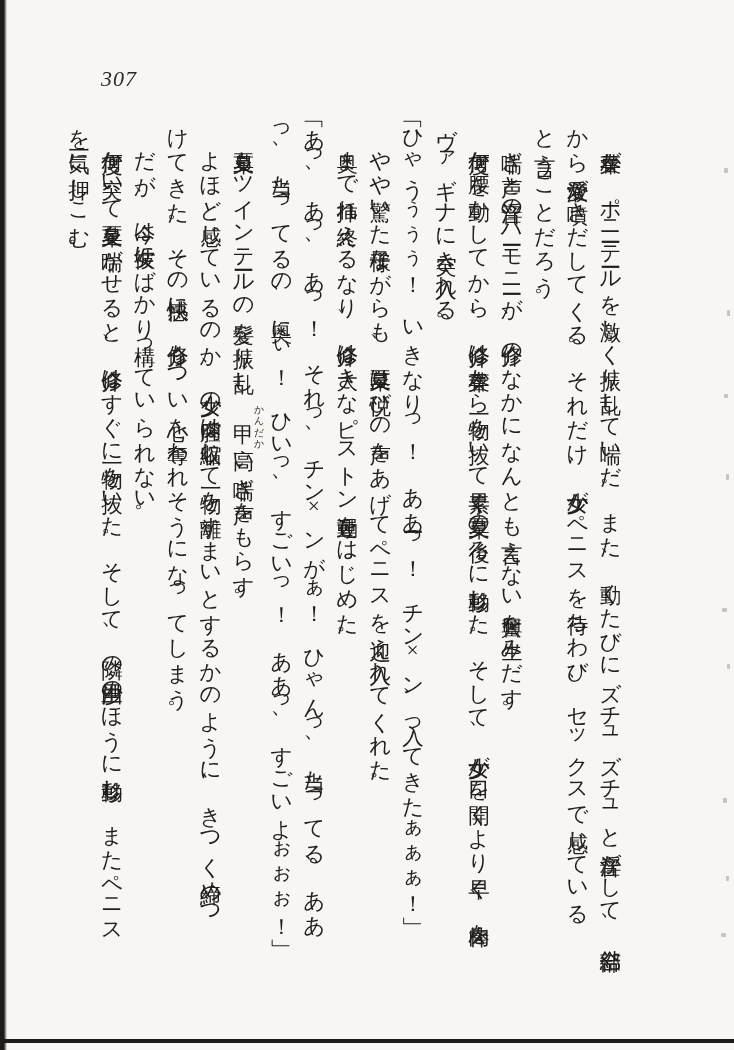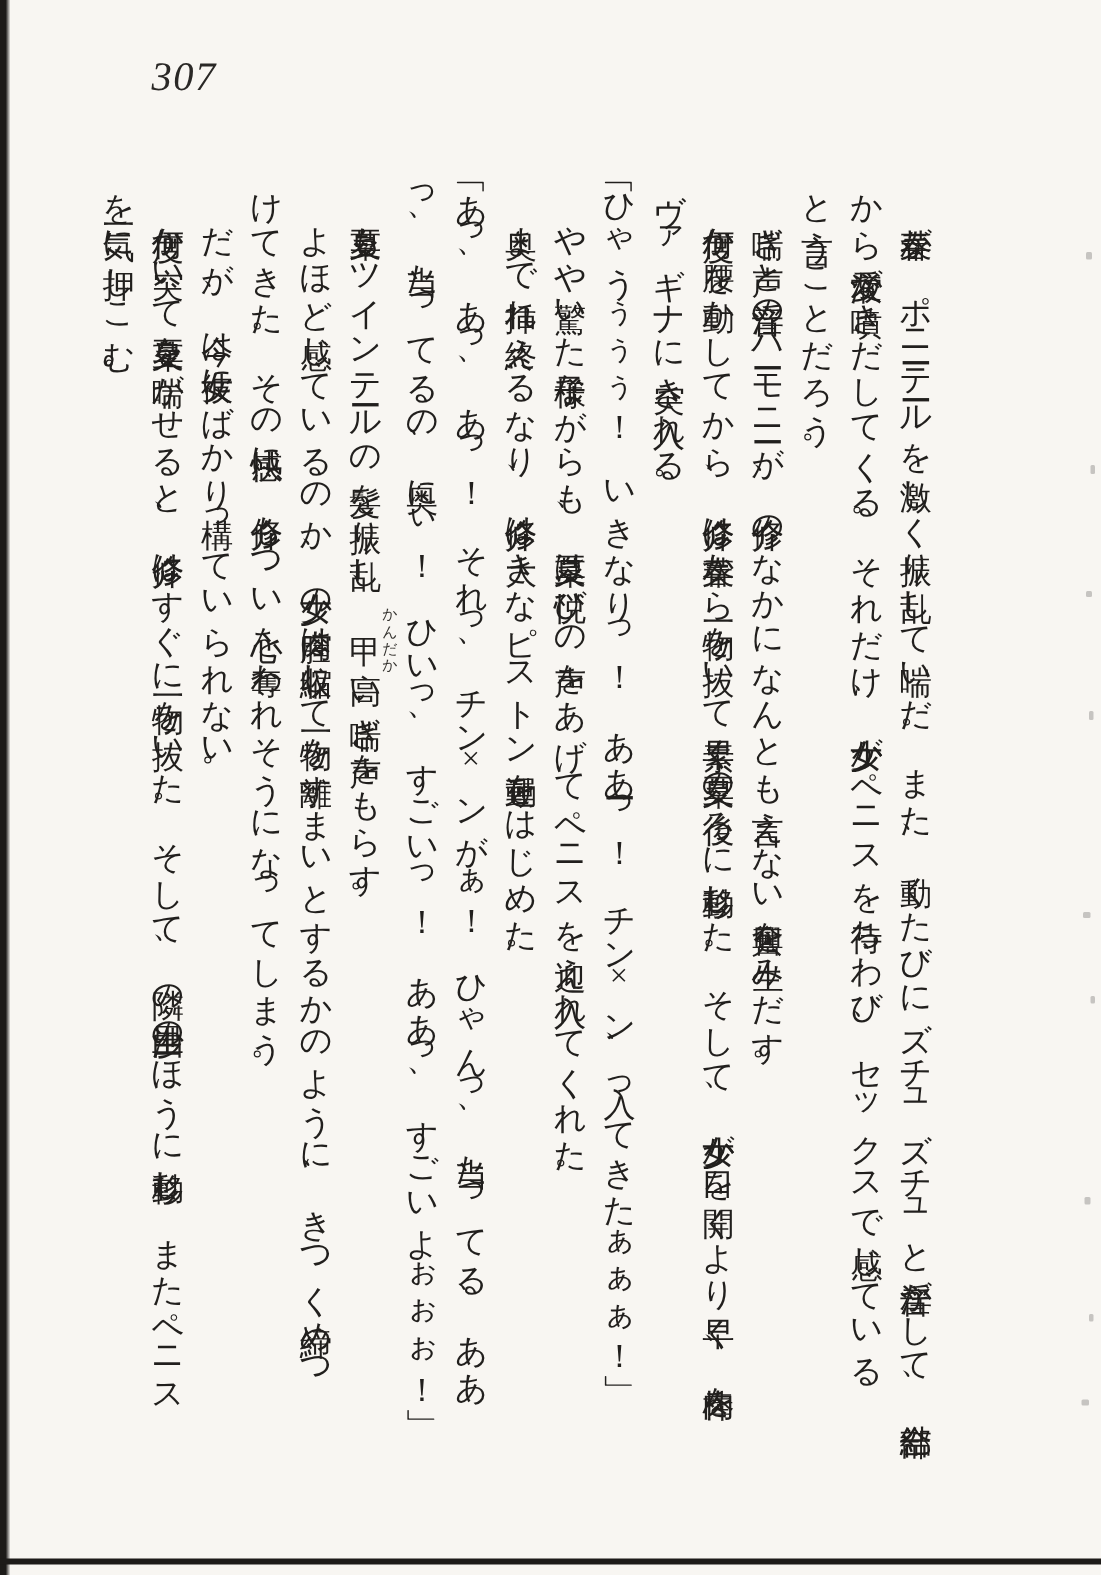--- a/index.html
+++ b/index.html
@@ -26,22 +26,22 @@
     background: linear-gradient(to right, #1d1b19 55%, rgba(29,27,25,0));
   }
   .edge-bottom {
     position: absolute;
     left: 0; top: 1039px;
     width: 734px; height: 4px;
     background: #1d1b19;
   }
   .page-number {
     position: absolute;
-    left: 101px; top: 36px;
-    font-size: 27px;
+    left: 101px; top: 66px;
+    font-size: 22px;
     font-style: italic;
     letter-spacing: 1px;
     color: #2a2826;
   }
   
   .text-block {
     position: absolute;
     top: 114px;
     right: 108px;
     height: 822px;

